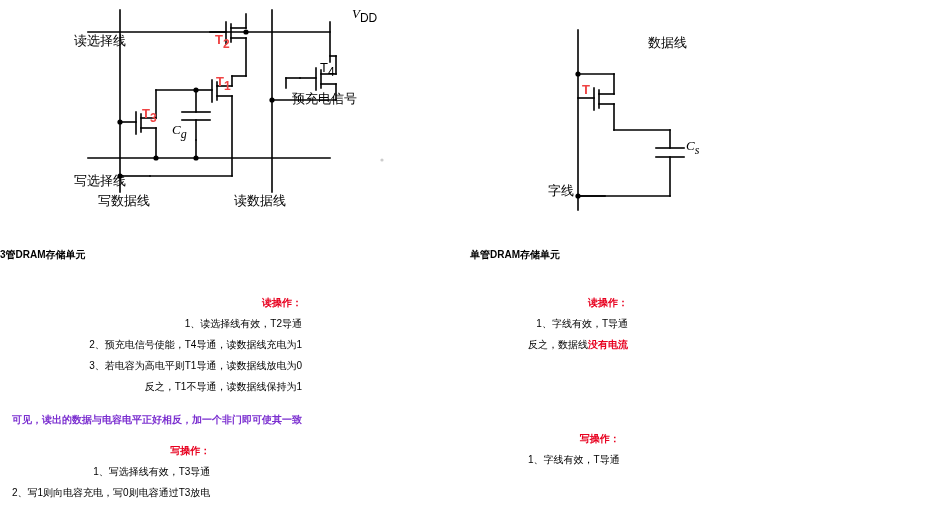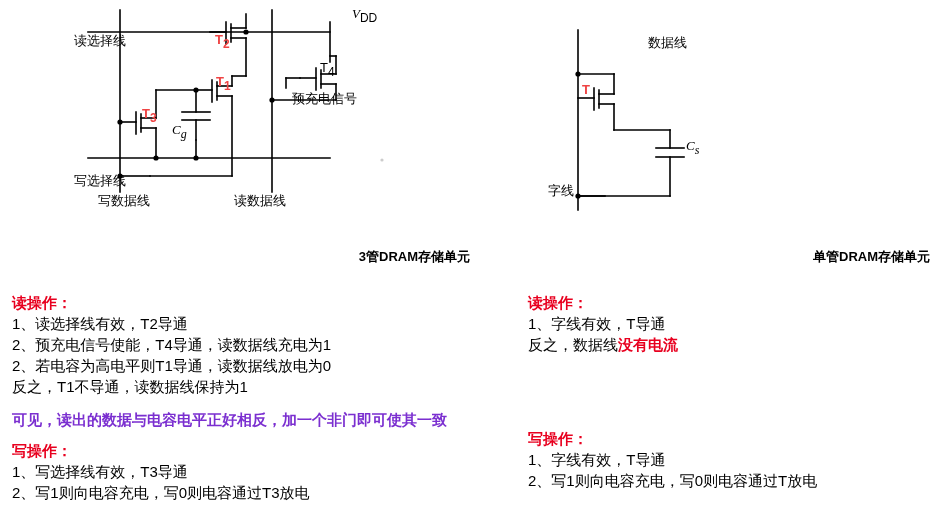--- a/index.html
+++ b/index.html
@@ -26,35 +26,36 @@
   .col-left { left: 0; width: 470px; height: 514px; }
   .col-right { left: 470px; width: 460px; height: 514px; }
 
   .fig {
     position: absolute;
     left: 0;
     top: 0;
   }
   .caption {
     position: absolute;
-    font-size: 13px;
+    font-size: 10px;
     font-weight: bold;
     color: #000000;
-    text-align: right;
+    text-align: left;
     width: 100%;
   }
   .cap-left { top: 248px; left: 0; }
   .cap-right { top: 248px; left: 0; }
 
   .textblock {
     position: absolute;
-    font-size: 15px;
+    font-size: 10px;
     line-height: 21px;
     color: #000000;
     white-space: nowrap;
+    text-align: right;
   }
   .heading {
     color: #e8001f;
     font-weight: bold;
   }
   .note-purple {
     color: #7b2fd0;
     font-weight: bold;
     margin-top: 12px;
   }
@@ -190,21 +191,21 @@
       <span class="lbl" style="left:320px; top:60px;"><span>T</span><span class="sub">4</span></span>
       <span class="lbl" style="left:172px; top:122px;"><span class="ital">C</span><span class="sub ital">g</span></span>
     </div>
 
     <div class="caption cap-left">3管DRAM存储单元</div>
 
     <div class="textblock" style="left:12px; top:292px;">
       <span class="line heading">读操作：</span>
       <span class="line">1、读选择线有效，T2导通</span>
       <span class="line">2、预充电信号使能，T4导通，读数据线充电为1</span>
-      <span class="line">2、若电容为高电平则T1导通，读数据线放电为0</span>
+      <span class="line">3、若电容为高电平则T1导通，读数据线放电为0</span>
       <span class="line">      反之，T1不导通，读数据线保持为1</span>
       <span class="line note-purple">可见，读出的数据与电容电平正好相反，加一个非门即可使其一致</span>
     </div>
 
     <div class="textblock" style="left:12px; top:440px;">
       <span class="line heading">写操作：</span>
       <span class="line">1、写选择线有效，T3导通</span>
       <span class="line">2、写1则向电容充电，写0则电容通过T3放电</span>
     </div>
   </div>
@@ -254,17 +255,16 @@
       <span class="line heading">读操作：</span>
       <span class="line">1、字线有效，T导通</span>
       <span class="line">
         <span>    反之，数据线</span><span class="red-inline">没有电流</span>
       </span>
     </div>
 
     <div class="textblock" style="left:58px; top:428px;">
       <span class="line heading">写操作：</span>
       <span class="line">1、字线有效，T导通</span>
-      <span class="line">2、写1则向电容充电，写0则电容通过T放电</span>
     </div>
   </div>
 
 </div>
 
 </body></html>

